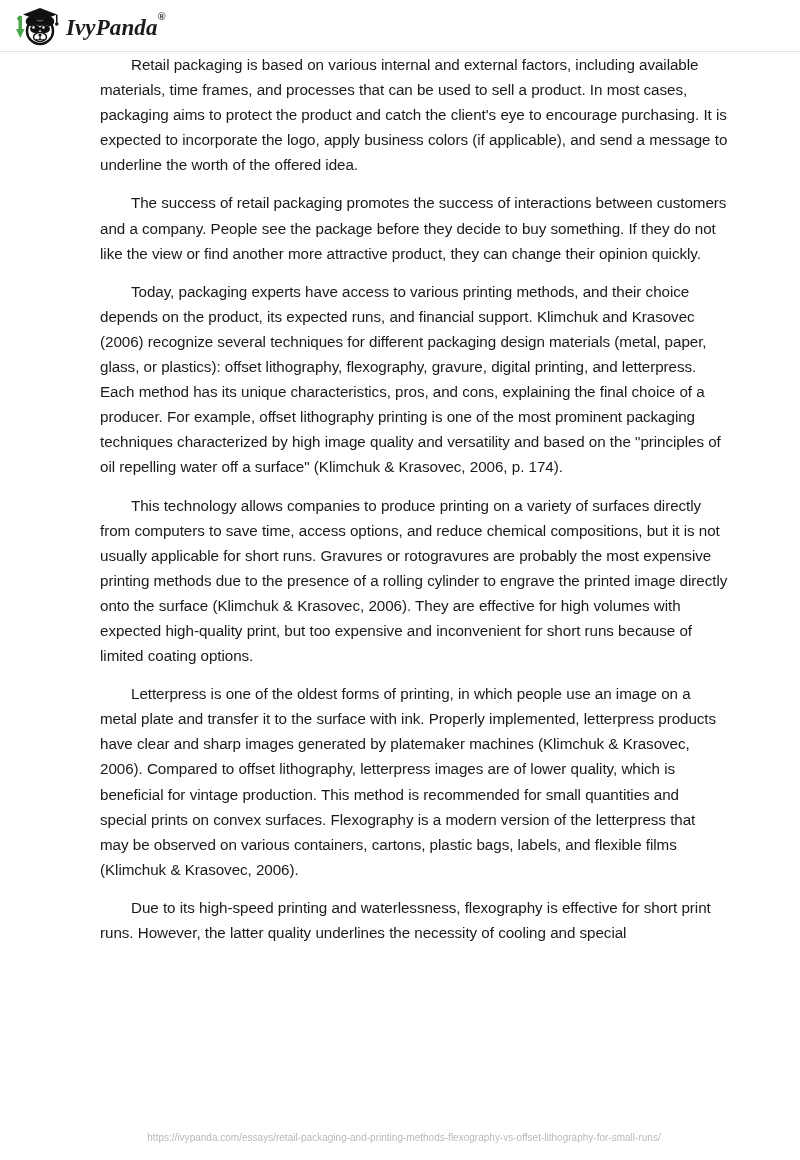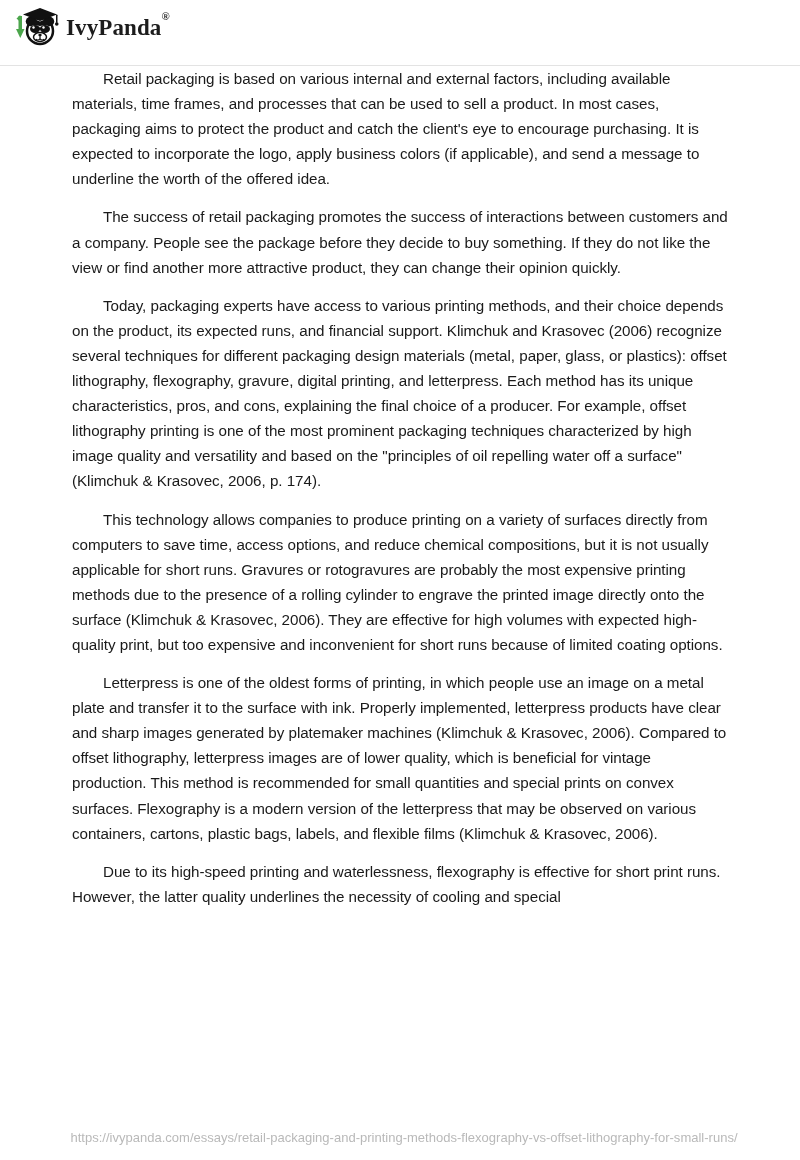--- a/index.html
+++ b/index.html
@@ -12,23 +12,24 @@
     background: #ffffff;
     font-family: "Liberation Sans", sans-serif;
     color: #1a1a1a;
     overflow: hidden;
     position: relative;
   }
 
   
   .page-header {
     position: relative;
-    height: 66px;
+    height: 52px;
     border-bottom: 1px solid #e3e3e3;
     box-sizing: border-box;
+    font-style: italic;
   }
   .brand {
     position: absolute;
     left: 14px;
     top: 5px;
     display: flex;
     align-items: center;
     gap: 6px;
   }
   .brand-mark {
@@ -63,21 +64,21 @@
     top: 16px;
     text-align: center;
     font-size: 12.6px;
     color: #9a9a9a;
     letter-spacing: 0.05px;
     white-space: nowrap;
   }
 
   
   .doc-body {
-    padding: 0 72px 0 72px;
+    padding: 0 72px 0 100px;
     box-sizing: border-box;
   }
   .para {
     font-size: 15.2px;
     line-height: 25.1px;
     text-indent: 31px;
     margin: 0;
     color: #1a1a1a;
     text-align: left;
     letter-spacing: -0.06px;
@@ -100,21 +101,21 @@
     position: absolute;
     left: 0;
     right: 0;
     bottom: 0;
     height: 46px;
     display: flex;
     align-items: center;
     justify-content: center;
   }
   .footer-url {
-    font-size: 13px;
+    font-size: 10px;
     color: #b9b9b9;
     letter-spacing: 0.01px;
     text-decoration: none;
     white-space: nowrap;
     margin-left: 8px;
   }
 </style>
 </head>
 <body>
 

